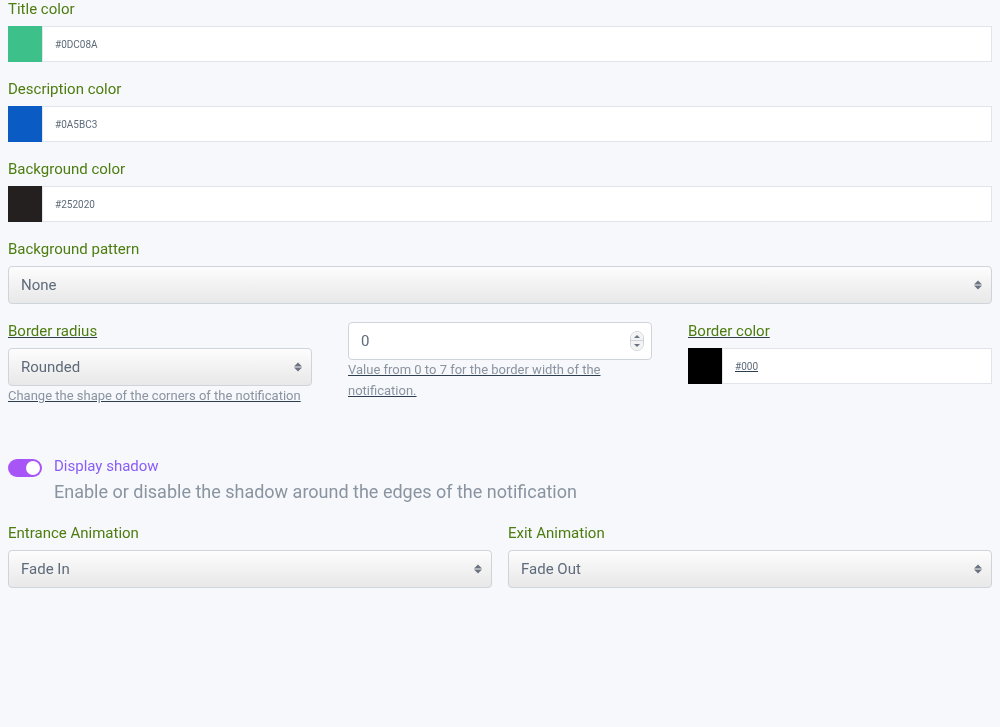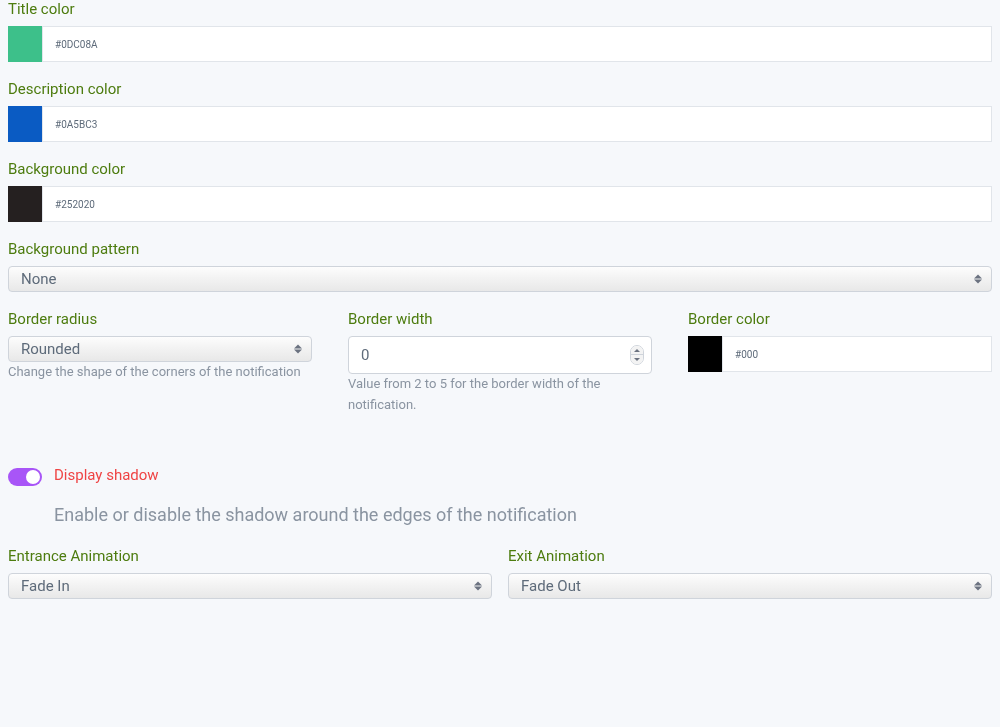--- a/index.html
+++ b/index.html
@@ -43,21 +43,21 @@
   font-size: 10px;
   color: #5e6b7a;
   font-family: inherit;
 }
 .select-wrap {
   position: relative;
   width: 100%;
 }
 .select {
   width: 100%;
-  height: 26px;
+  height: 38px;
   padding: 0 30px 0 12px;
   border: 1px solid #cfd4db;
   border-radius: 4px;
   background: linear-gradient(to bottom, #fdfdfd 0%, #f3f3f3 45%, #e8e8e8 100%);
   font-size: 15px;
   color: #5e6b7a;
   font-family: inherit;
   appearance: none;
   -webkit-appearance: none;
   cursor: pointer;
@@ -80,20 +80,21 @@
 }
 .select-arrows .up {
   border-bottom: 4px solid #6b7280;
 }
 .select-arrows .down {
   border-top: 4px solid #6b7280;
 }
 .row-3 {
   display: flex;
   gap: 36px;
+  text-decoration: underline;
 }
 .col {
   flex: 1;
   min-width: 0;
 }
 .helper-text {
   font-size: 13px;
   color: #8a94a1;
   line-height: 1.6;
 }
@@ -178,22 +179,22 @@
   width: 14px;
   height: 14px;
   background: #fff;
   border-radius: 50%;
 }
 .toggle-labels {
   flex: 1;
 }
 .toggle-title {
   font-size: 15px;
-  color: #ef4444;
-  margin-bottom: 20px;
+  color: #8b5cf6;
+  margin-bottom: 6px;
 }
 .toggle-desc {
   font-size: 18px;
   color: #8a94a1;
 }
 .row-2 {
   display: flex;
   gap: 16px;
 }
 </style>
@@ -246,33 +247,32 @@
       </select>
       <div class="select-arrows">
         <span class="up"></span>
           <span class="down"></span>
       </div>
     </div>
     <div class="helper-text">Change the shape of the corners of the notification</div>
   </div>
 
   <div class="col field-group">
-    <label class="field-label">Border width</label>
     <div class="number-input-wrap">
       <input type="text" class="number-input" value="0" style="">
       <div class="spinner">
         <button>
             <span class="spinner-arrow up"></span>
           </button>
         <button>
             <span class="spinner-arrow down"></span>
           </button>
       </div>
     </div>
-    <div class="helper-text">Value from 2 to 5 for the border width of the notification.</div>
+    <div class="helper-text">Value from 0 to 7 for the border width of the notification.</div>
   </div>
 
   <div class="col field-group">
     <label class="field-label">Border color</label>
     <div class="color-row">
       <div class="color-swatch" style="background: rgb(0, 0, 0);"></div>
       <input type="text" class="text-input" value="#000" style="">
     </div>
   </div>
 </div>

